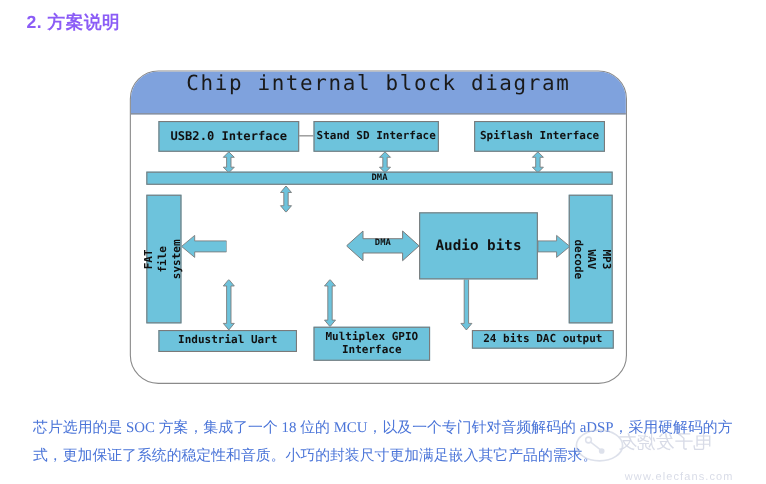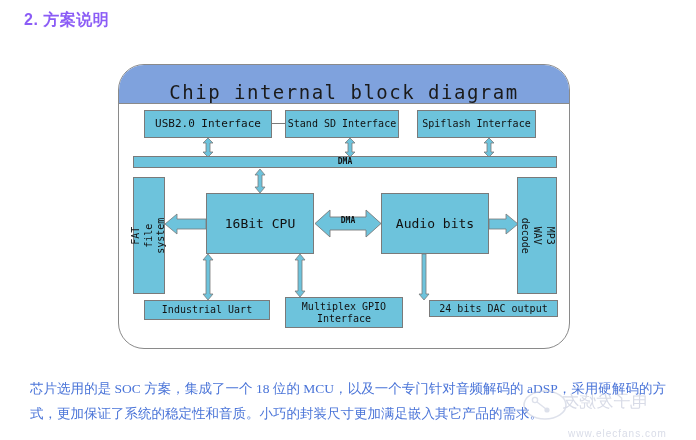--- a/index.html
+++ b/index.html
@@ -34,21 +34,21 @@
     box-sizing:border-box;
     overflow:hidden;
   }
   #diagram-header{
     position:absolute;
     left:0; top:0;
     width:100%; height:39px;
     background:#7fa2dd;
     border-bottom:1px solid #8a8a8a;
     box-sizing:border-box;
-    display:flex; align-items:flex-end; justify-content:center;
+    display:flex; align-items:flex-start; justify-content:center;
   }
   #diagram-header .ttl{
     font-family:"DejaVu Sans Mono","Liberation Mono",monospace;
     font-size:19px;
     color:#1a1a1a;
     letter-spacing:1.5px;
     white-space:nowrap;
   }
 
   
@@ -57,28 +57,29 @@
     background:#6dc3dc;
     border:1px solid #7a7a7a;
     box-sizing:border-box;
     display:flex;
     align-items:center;
     justify-content:center;
     text-align:center;
     font-family:"DejaVu Sans Mono","Liberation Mono",monospace;
     color:#111111;
     line-height:1.18;
+    font-weight:bold;
   }
   .blk .lbl{ display:block; white-space:pre-line; }
 
   
   #blk-usb   { left:25px;  top:45px;  width:128px; height:28px; font-size:10px; }
   #blk-usb .lbl{ font-size:11px; }
   #blk-sd    { left:166px; top:45px;  width:114px; height:28px; font-size:10px; }
-  #blk-spi   { left:298px; top:45px;  width:119px; height:28px; font-size:10px; }
+  #blk-spi   { left:312px; top:45px;  width:119px; height:28px; font-size:10px; }
 
   
   #usb-sd-link{
     position:absolute; left:153px; top:58px; width:13px; height:1px;
     background:#7a7a7a;
   }
 
   
   #dma-bus{
     left:14px; top:91px; width:424px; height:12px;
@@ -100,21 +101,21 @@
   .vert-rot-ccw{
     transform:rotate(-90deg);
     white-space:pre-line;
     font-size:10px;
     line-height:1.25;
     text-align:center;
   }
 
   
   #blk-uart  { left:25px;  top:235px; width:126px; height:20px; font-size:10px; }
-  #blk-gpio  { left:166px; top:232px; width:118px; height:31px; font-size:10px; }
+  #blk-gpio  { left:166px; top:232px; width:106px; height:31px; font-size:10px; }
   #blk-dac   { left:310px; top:235px; width:129px; height:17px; font-size:10px; }
 
   
   .arrow{ position:absolute; }
   .arrow svg{ display:block; }
 
   
   #body-text{
     position:absolute;
     left:30px; top:376px;
@@ -206,23 +207,20 @@
     <svg width="14" height="24" viewBox="0 0 14 24">
       <polygon points="7,0 12,6 9,6 9,18 12,18 7,24 2,18 5,18 5,6 2,6" fill="#6dc3dc" stroke="#7a7a7a" stroke-width="0.8"></polygon>
     </svg>
   </div>
 
   <div class="blk" id="blk-fat">
     <span class="vert-rot-ccw">FAT
 file system</span>
   </div>
 
-  <div class="blk" id="blk-cpu">
-    <span class="lbl">16Bit CPU</span>
-  </div>
 
   <div class="arrow" style="left:46px; top:148px;">
     <svg width="41" height="22" viewBox="0 0 41 22">
       <polygon points="0,11 12,1 12,6 41,6 41,16 12,16 12,21" fill="#6dc3dc" stroke="#7a7a7a" stroke-width="0.8"></polygon>
     </svg>
   </div>
 
   <div class="arrow" style="left:196px; top:142px;">
     <svg width="66" height="33" viewBox="0 0 66 33">
       <polygon points="0,16.5 15,3 15,10 51,10 51,3 66,16.5 51,30 51,23 15,23 15,30" fill="#6dc3dc" stroke="#7a7a7a" stroke-width="0.9"></polygon>

